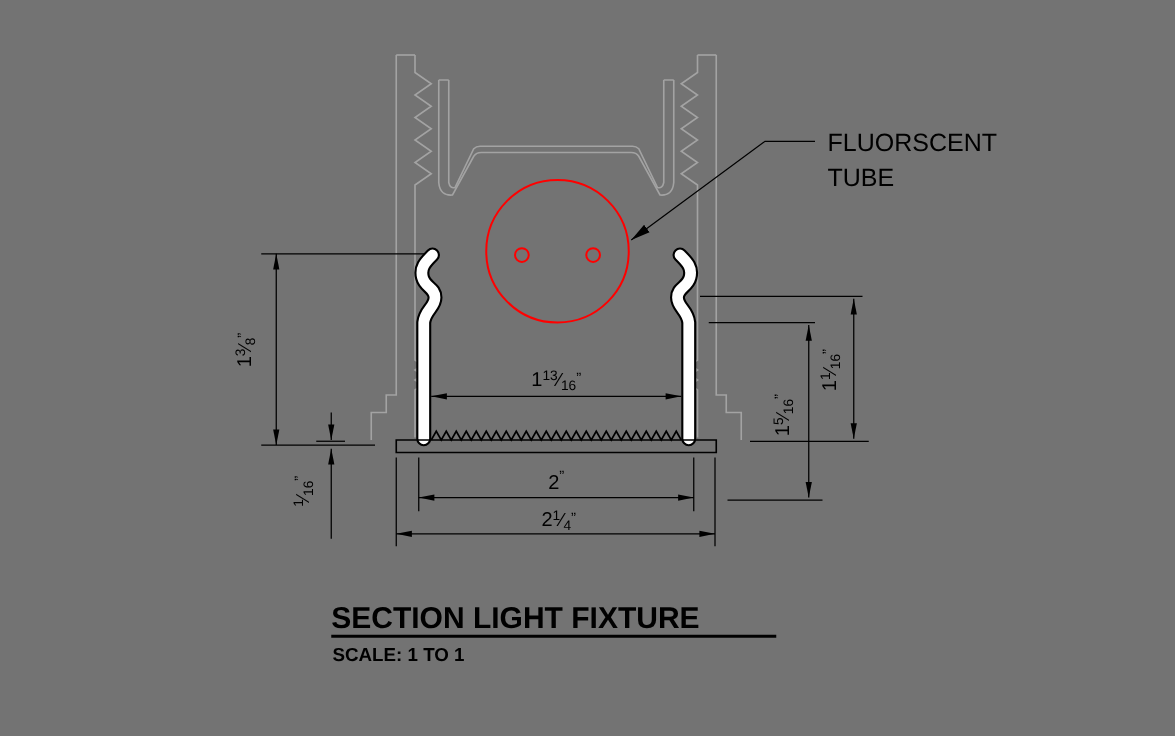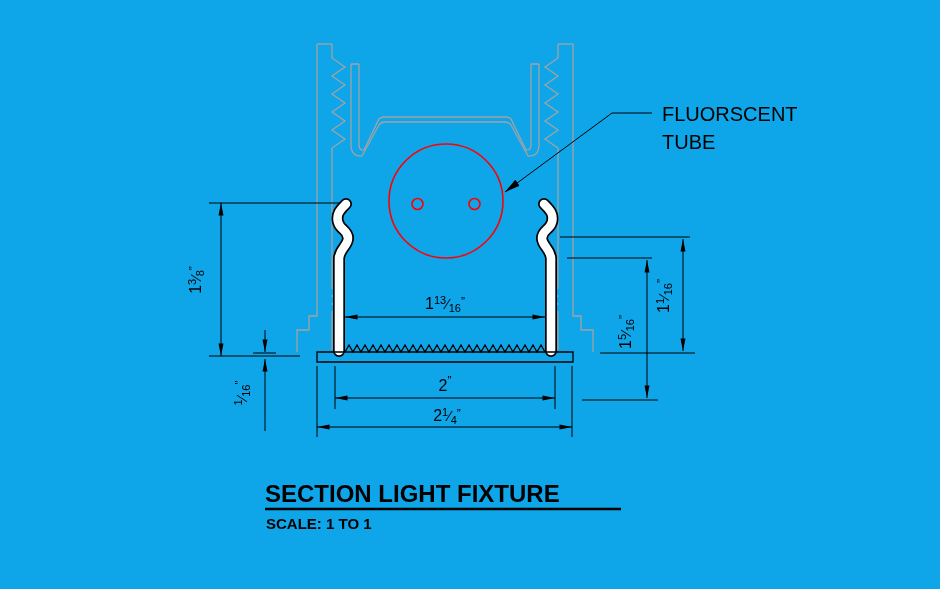--- a/index.html
+++ b/index.html
@@ -1,16 +1,16 @@
 <!DOCTYPE html>
 <html><head>
 <meta charset="utf-8">
 <style>
   html,body{margin:0;padding:0;background:#ffffff;}
-  .page{position:relative;width:940px;height:589px;background:#0ea5e9;overflow:hidden;
+  .page{position:relative;width:940px;height:589px;background:#737373;overflow:hidden;
         font-family:"Liberation Sans", sans-serif;}
   svg{display:block;}
   .gray{stroke:#a3a3a3;stroke-width:1.3;fill:none;}
   .blk{stroke:#000;stroke-width:1.3;fill:none;}
   .clip-out{stroke:#000;stroke-width:12;fill:none;stroke-linecap:round;stroke-linejoin:round;}
   .clip-in{stroke:#fff;stroke-width:8.6;fill:none;stroke-linecap:round;stroke-linejoin:round;}
   .red{stroke:#ff0000;stroke-width:1.6;fill:none;}
   .dim{stroke:#000;stroke-width:1;fill:none;}
   .dimtxt{font-family:"Liberation Sans",sans-serif;font-size:16px;fill:#000;}
   .frac{font-size:11px;}

